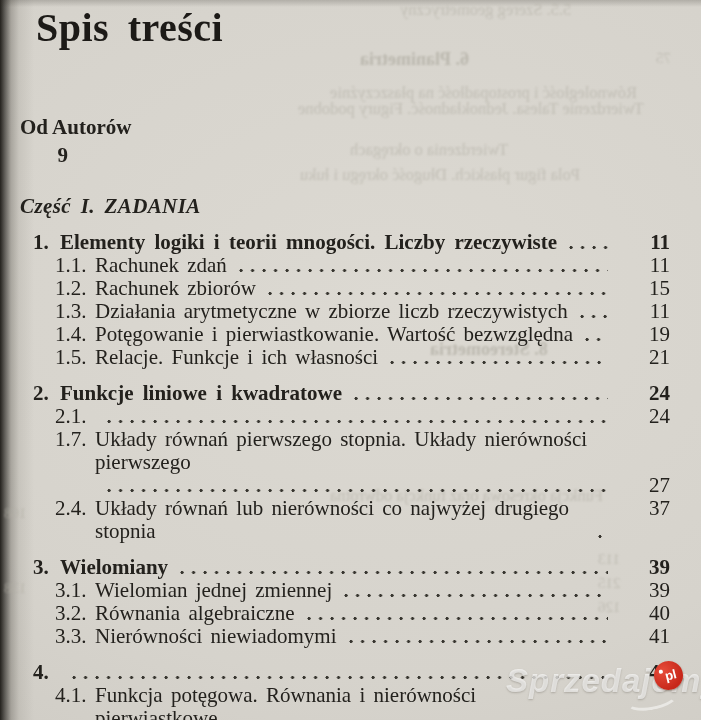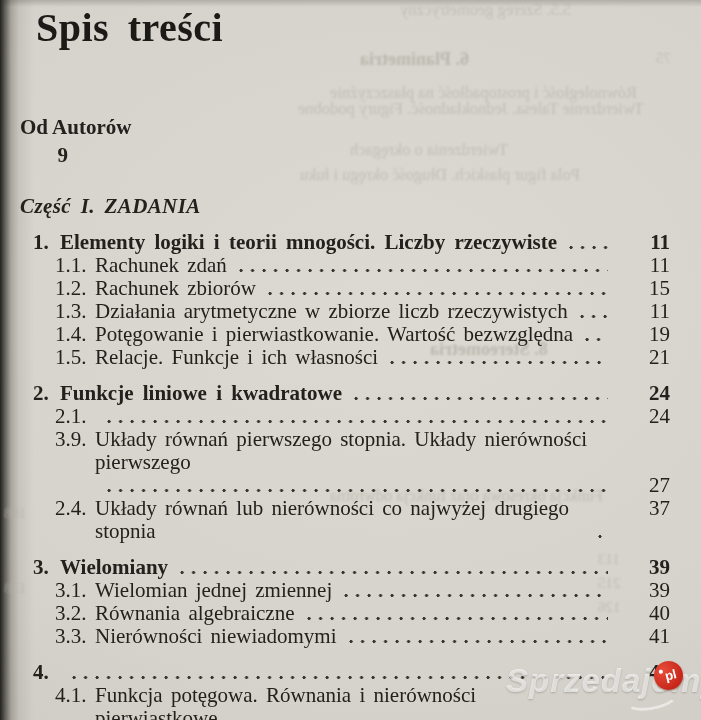--- a/index.html
+++ b/index.html
@@ -132,21 +132,21 @@
       <span class="label">Funkcje liniowe i kwadratowe</span>
       <span class="leader"></span>
       <span class="pg">24</span>
     </div>
     <div class="row sub">
       <span class="num">2.1.</span>
       <span class="leader"></span>
       <span class="pg">24</span>
     </div>
     <div class="row sub">
-      <span class="num">3.9.</span>
+      <span class="num">1.7.</span>
       <span class="label">Układy równań pierwszego stopnia. Układy nierówności pierwszego</span>
     </div>
     <div class="row sub">
       <span class="num"></span>
       <span class="leader"></span>
       <span class="pg">27</span>
     </div>
     <div class="row sub">
       <span class="num">2.4.</span>
       <span class="label">Układy równań lub nierówności co najwyżej drugiego stopnia</span>

